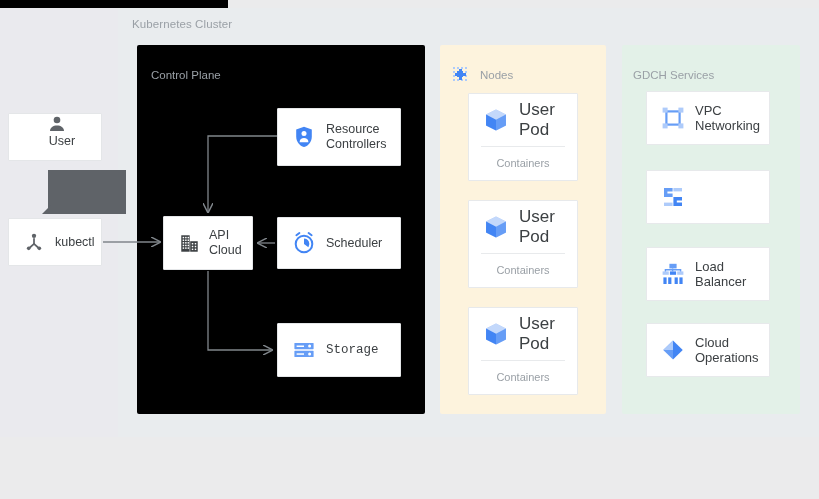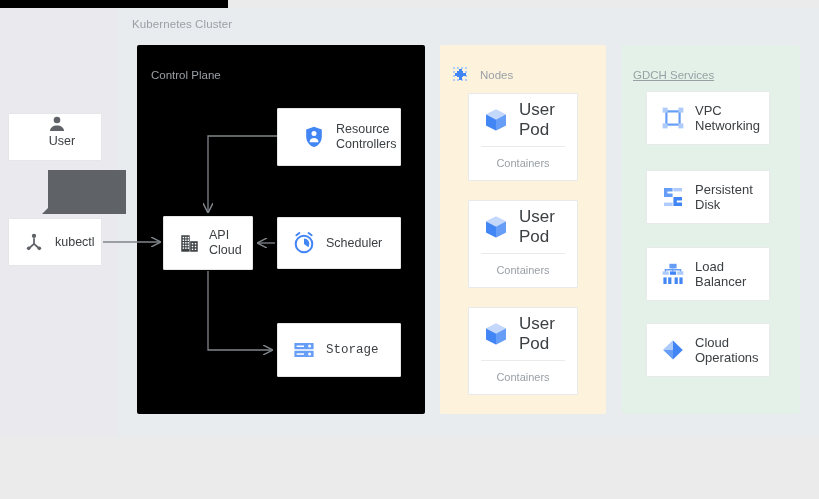--- a/index.html
+++ b/index.html
@@ -25,21 +25,21 @@
   .zone{position:absolute;border-radius:2px;}
   #zone-control{left:137px;top:45px;width:288px;height:369px;background:#000000;}
   #zone-nodes{left:440px;top:45px;width:166px;height:369px;background:#fdf3dd;}
   #zone-gdch{left:622px;top:45px;width:178px;height:369px;background:#e3f1e8;}
   .zone-label{
     position:absolute;font-size:11.5px;color:#9aa0a6;
     white-space:nowrap;
   }
   #zone-control .zone-label{left:14px;top:24px;}
   #zone-nodes .zone-label{left:40px;top:24px;}
-  #zone-gdch .zone-label{left:11px;top:24px;text-decoration:underline;}
+  #zone-gdch .zone-label{left:11px;top:24px;}
 
   
   .nodes-icon{position:absolute;left:12px;top:21px;width:17px;height:17px;}
 
   
   .card{
     position:absolute;background:#fff;border:1px solid #e4e6e8;
     box-sizing:border-box;display:flex;align-items:center;
     border-radius:1px;
   }
@@ -48,21 +48,21 @@
     font-size:12.5px;color:#3c4043;line-height:15px;white-space:pre-line;
   }
 
   
   #card-user{left:8px;top:113px;width:94px;height:48px;padding-left:14px;flex-direction:column;}
   #card-user .ico{width:22px;margin-right:10px;}
   #card-kubectl{left:8px;top:218px;width:94px;height:48px;padding-left:14px;}
   #card-kubectl .ico{width:22px;margin-right:10px;}
 
   
-  #card-rc{left:277px;top:108px;width:124px;height:58px;padding-left:24px;}
+  #card-rc{left:277px;top:108px;width:124px;height:58px;padding-left:14px;}
   #card-rc .ico{width:24px;margin-right:10px;}
   #card-api{left:163px;top:216px;width:90px;height:54px;padding-left:14px;}
   #card-api .ico{width:22px;margin-right:9px;}
   #card-sched{left:277px;top:217px;width:124px;height:52px;padding-left:14px;}
   #card-sched .ico{width:24px;margin-right:10px;}
   #card-storage{left:277px;top:323px;width:124px;height:54px;padding-left:14px;font-family:Liberation Mono, monospace;}
   #card-storage .ico{width:24px;margin-right:10px;}
 
   
   .pod{
@@ -342,22 +342,20 @@
 
 <div class="svc" id="svc-2">
   <span class="ico">
     <svg width="24" height="24" viewBox="0 0 24 24">
       <path d="M3 3h8.6v3.4H6.4v2.2h5.2V12H3z" fill="#669df6"></path>
       <path d="M12.4 12h8.6v3.4h-5.2v2.2h5.2V21h-8.6z" fill="#4285f4"></path>
       <path d="M12.4 3H21v3.4h-8.6z" fill="#aecbfa"></path>
       <path d="M3 17.6h8.6V21H3z" fill="#aecbfa"></path>
     </svg>
   </span>
-  <span class="lbl">Persistent
-Disk</span>
 </div>
 
 <div class="svc" id="svc-3">
   <span class="ico">
     <svg width="24" height="24" viewBox="0 0 24 24">
       <rect x="8.4" y="1.8" width="7.2" height="4.6" fill="#669df6"></rect>
       <rect x="1.6" y="9.4" width="6.2" height="3.4" fill="#aecbfa"></rect>
       <rect x="16.2" y="9.4" width="6.2" height="3.4" fill="#aecbfa"></rect>
       <rect x="8.9" y="9.4" width="6.2" height="3.4" fill="#4285f4"></rect>
       <path d="M11.6 6.4v3M4.4 9.4V7.8h15.2v1.6" fill="none" stroke="#669df6" stroke-width="1.4"></path>

